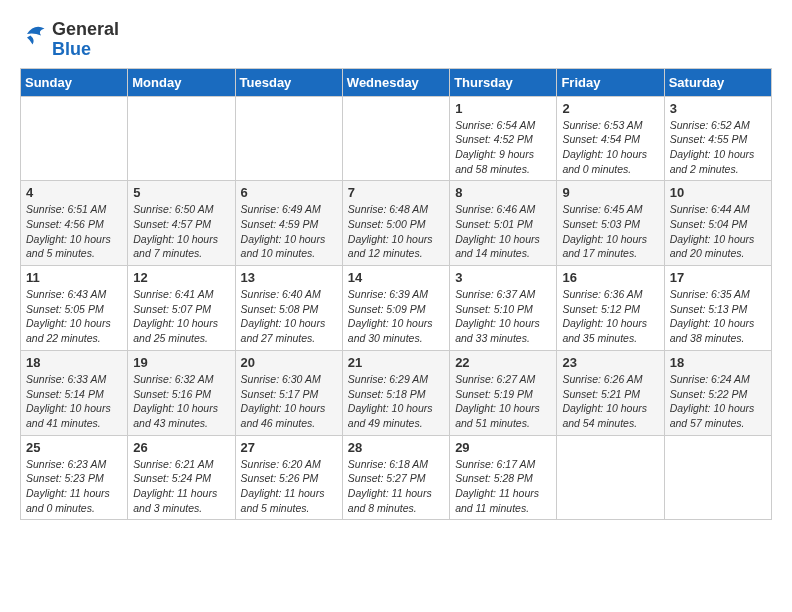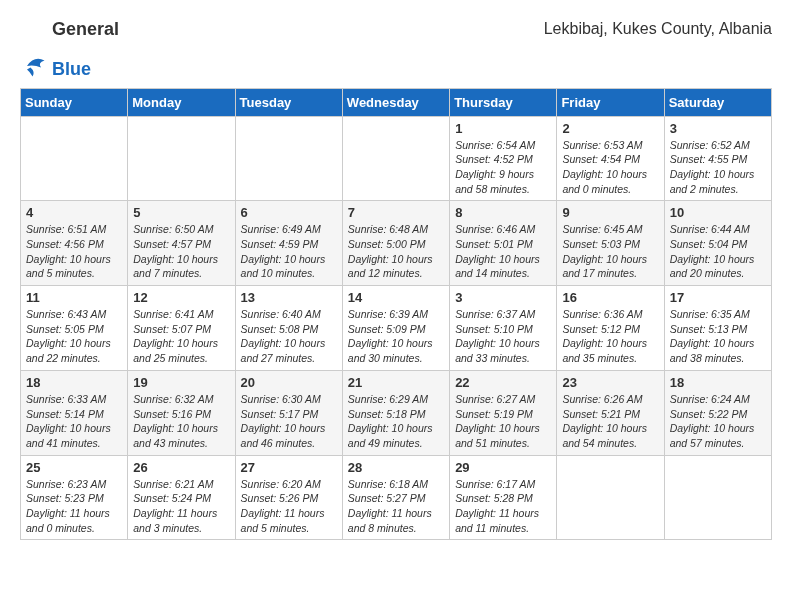--- a/index.html
+++ b/index.html
@@ -11,30 +11,30 @@
       padding: 20px;
     }
     .header {
       display: flex;
       justify-content: space-between;
       align-items: flex-start;
       margin-bottom: 8px;
     }
     .logo {
       display: flex;
-      align-items: flex-end;
+      align-items: flex-start;
       gap: 4px;
     }
     .logo-text {
       font-size: 18px;
       font-weight: bold;
       line-height: 1.1;
     }
     .logo-general { color: #333; }
-    .logo-blue { color: #1a6bbf; margin-top: 20px; }
+    .logo-blue { color: #1a6bbf; }
     .logo-bird {
       width: 28px;
       height: 28px;
     }
     .title-block {
       text-align: right;
     }
     .month-title {
       font-size: 36px;
       font-weight: bold;
@@ -94,21 +94,20 @@
     <svg class="logo-bird" viewBox="0 0 40 40">
       <path d="M10,20 Q20,5 35,12 Q25,15 30,22 Q20,18 10,20Z" fill="#1a6bbf"></path>
       <path d="M15,22 Q22,28 18,35 Q14,28 10,25Z" fill="#1a6bbf"></path>
     </svg>
     <div class="logo-text">
       <div class="logo-general">General</div>
       <div class="logo-blue">Blue</div>
     </div>
   </div>
   <div class="title-block">
-    <div class="location">Lekbibaj, Kukes County, Albania</div>
   </div>
 </div>
 
 <table>
   <thead>
     <tr id="dow-header">
         <th>Sunday</th>
         <th>Monday</th>
         <th>Tuesday</th>
         <th>Wednesday</th>

